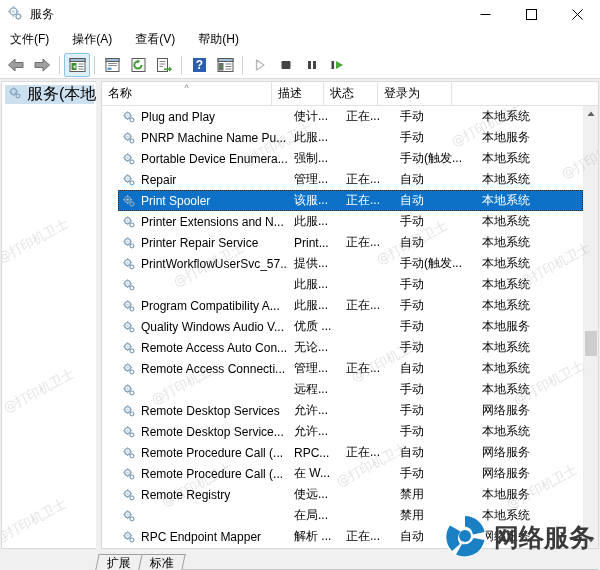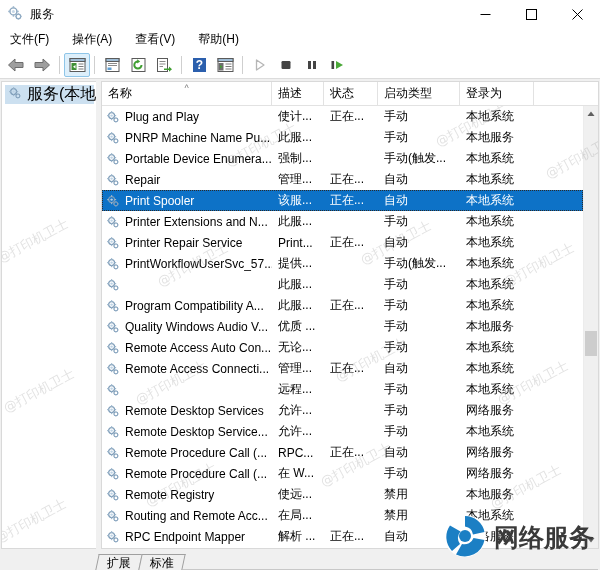--- a/index.html
+++ b/index.html
@@ -197,20 +197,21 @@
     font-size: 9px;
     color: #777;
     line-height: 8px;
   }
 
   .list-body {
     flex: 1 1 auto;
     position: relative;
     overflow: hidden;
     background: #ffffff;
+    margin-left: 16px;
   }
   .rows {
     position: absolute;
     left: 0; top: 0; right: 15px; bottom: 0;
     overflow: hidden;
   }
   .row {
     display: flex;
     height: 21px;
     align-items: center;
@@ -543,23 +544,20 @@
         <div class="col-head" style="width:170px;">
           <span>名称</span>
           <span class="sort-caret">^</span>
         </div>
         <div class="col-head" style="width:52px;">
           <span>描述</span>
         </div>
         <div class="col-head" style="width:54px;">
           <span>状态</span>
         </div>
-        <div class="col-head" style="width:82px;">
-          <span>启动类型</span>
-        </div>
         <div class="col-head" style="width:74px;text-align:center;">
           <span>登录为</span>
         </div>
         <div class="col-head" style="flex:1 1 auto; border-right:none;"></div>
       </div>
 
       <div class="list-body">
         <div class="rows" id="rows-container">
             <div class="row">
               <div class="cell name" style="width: 170px;">
@@ -1185,21 +1183,20 @@
                       <circle cx="11.3" cy="11.3" r="2.2"></circle>
                     </g>
                     <g fill="#9db6cc">
                       <rect x="10.8" y="8.3" width="1.1" height="1.3"></rect>
                       <rect x="10.8" y="13.1" width="1.1" height="1.3"></rect>
                       <rect x="8.3" y="10.8" width="1.3" height="1.1"></rect>
                       <rect x="13.1" y="10.8" width="1.3" height="1.1"></rect>
                     </g>
                   </svg>
                 </span>
-                <span>Routing and Remote Acc...</span>
               </div>
               <div class="cell" style="width: 52px;">在局...</div>
               <div class="cell" style="width: 54px;"></div>
               <div class="cell" style="width: 82px;">禁用</div>
               <div class="cell" style="width: 74px;">本地系统</div>
             </div>
             <div class="row">
               <div class="cell name" style="width: 170px; text-align: center;">
                 <span>
                   <svg class="svc-icon" width="14" height="14" viewBox="0 0 16 16">

